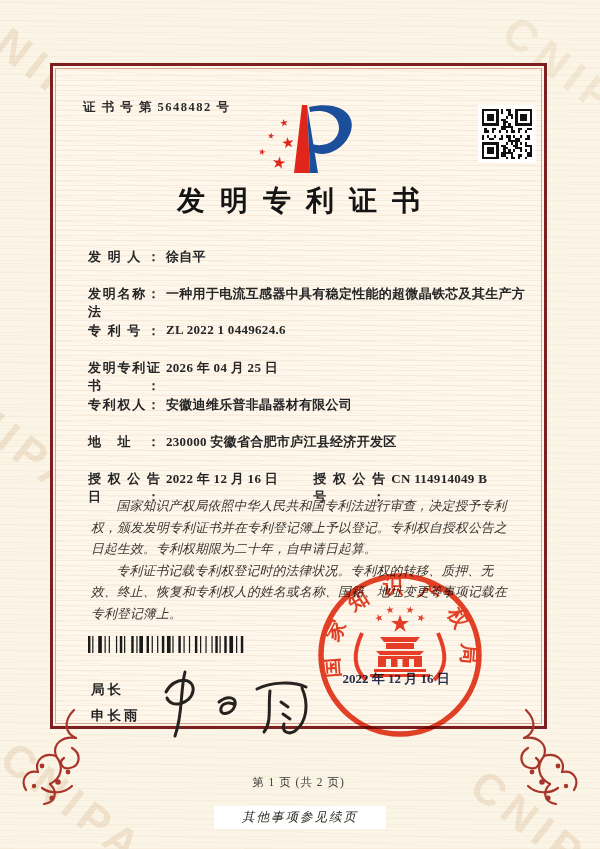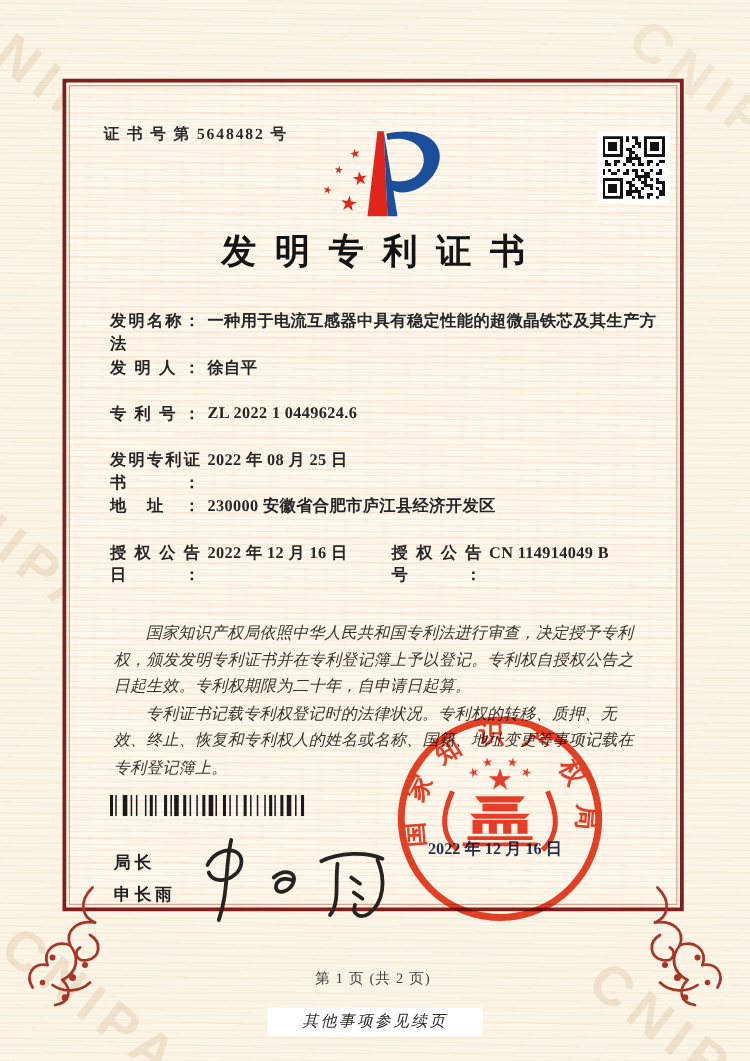--- a/index.html
+++ b/index.html
@@ -220,30 +220,33 @@
         <rect x="0" y="14" width="7" height="7" fill="#111"></rect>
         <rect x="1" y="15" width="5" height="5" fill="#fff"></rect>
         <rect x="2" y="16" width="3" height="3" fill="#111"></rect>
       </svg>
   </div>
 
   <div class="title">发明专利证书</div>
 
   <div class="fields">
     <div class="frow">
+      <span class="lbl">发明人：</span><span class="val">徐自平</span>
+    </div>
+    <div class="frow">
       <span class="lbl">发明名称：</span><span class="val">一种用于电流互感器中具有稳定性能的超微晶铁芯及其生产方法</span>
     </div>
     <div class="frow">
-      <span class="lbl">发明人：</span><span class="val">徐自平</span>
-    </div>
-    <div class="frow">
       <span class="lbl">专利号：</span><span class="val">ZL 2022 1 0449624.6</span>
     </div>
     <div class="frow">
-      <span class="lbl">发明专利证书：</span><span class="val">2022 年 08 月 25 日</span>
+      <span class="lbl">发明专利证书：</span><span class="val">2026 年 04 月 25 日</span>
+    </div>
+    <div class="frow">
+      <span class="lbl">专利权人：</span><span class="val">安徽迪维乐普非晶器材有限公司</span>
     </div>
     <div class="frow">
       <span class="lbl">地址：</span><span class="val">230000  安徽省合肥市庐江县经济开发区</span>
     </div>
     <div class="frow">
       <span class="grp1">
         <span class="lbl">授权公告日：</span><span class="val">2022 年 12 月 16 日</span>
       </span><span>
         <span class="lbl">授权公告号：</span><span class="val">CN 114914049 B</span>
       </span>

